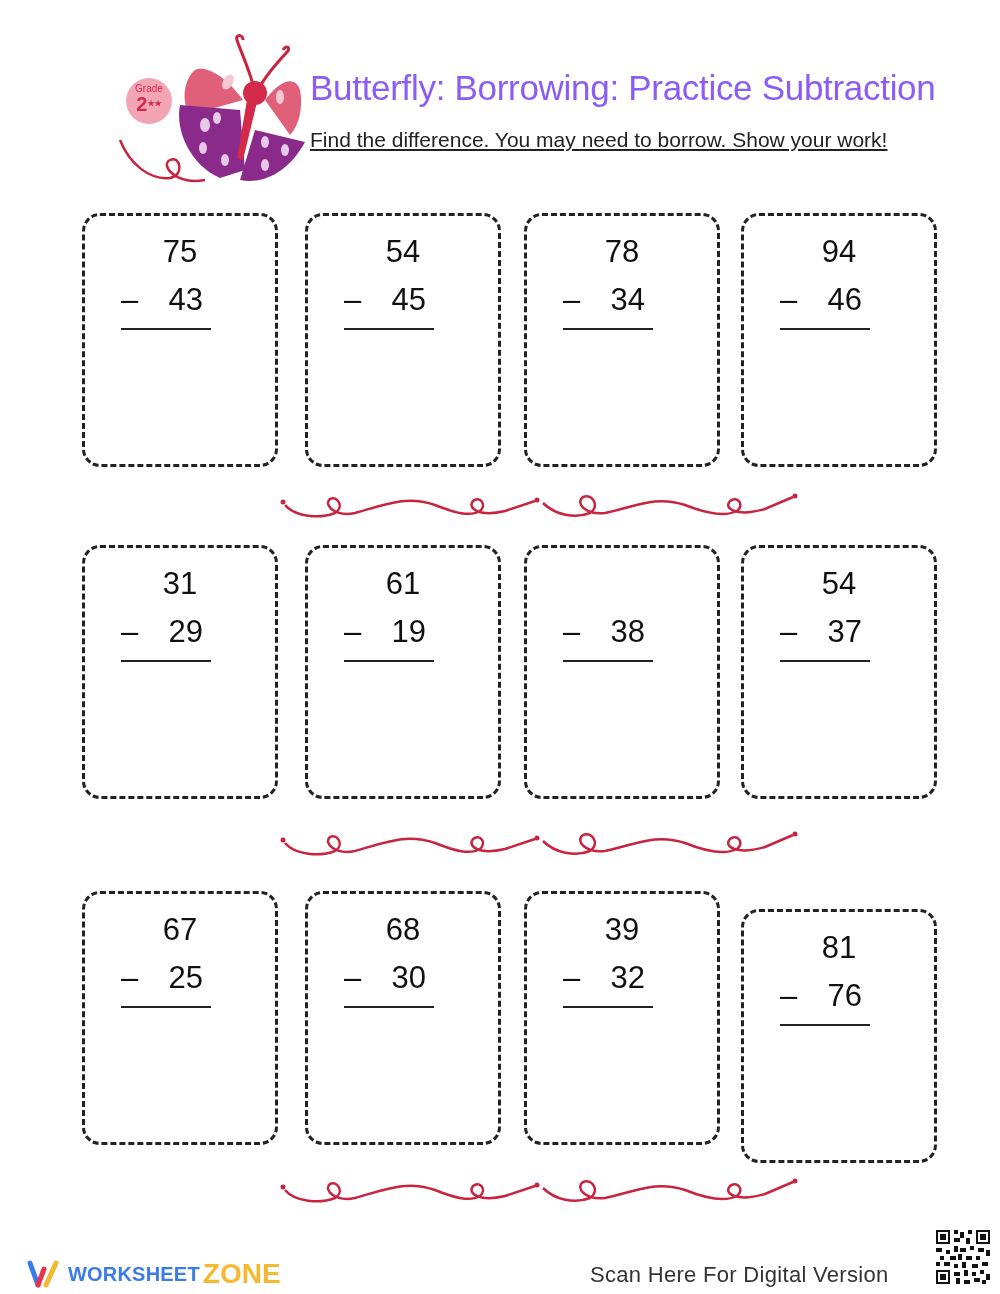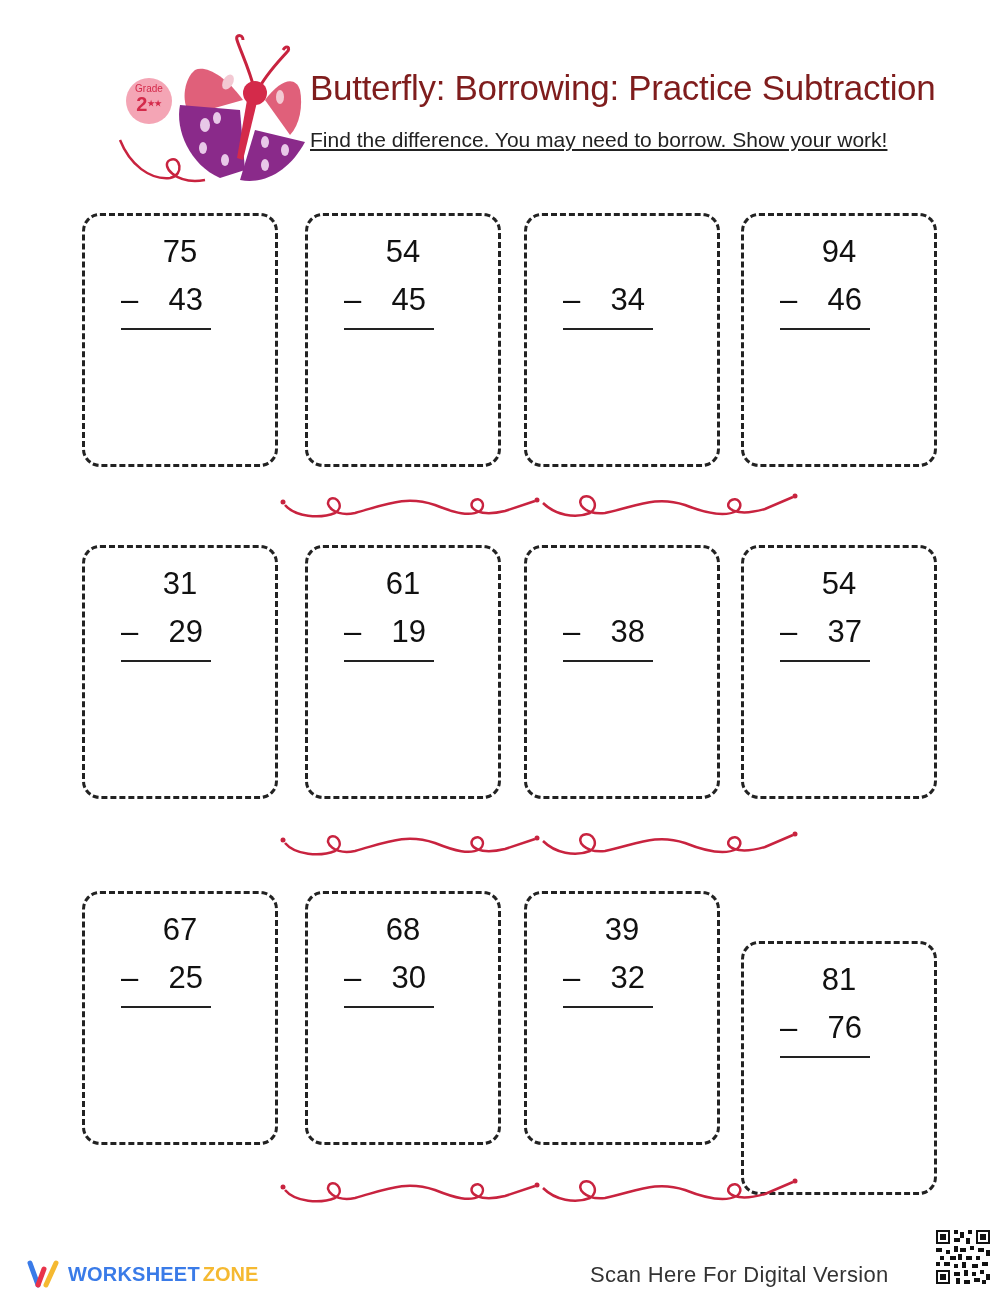--- a/index.html
+++ b/index.html
@@ -5,36 +5,36 @@
   html, body { margin: 0; padding: 0; background: #ffffff; }
   body { width: 1000px; height: 1294px; position: relative; overflow: hidden; font-family: "Liberation Sans", sans-serif; }
 
   .header { position: absolute; left: 0; top: 0; width: 904px; height: 200px; }
   .butterfly { position: absolute; left: 115px; top: 30px; width: 200px; height: 160px; }
   .grade-badge { position: absolute; left: 126px; top: 78px; width: 46px; height: 46px; border-radius: 50%; background: #f4a5b5; color: #d42a4a; text-align: center; }
   .grade-badge .g-label { display: block; font-size: 10px; margin-top: 5px; line-height: 11px; }
   .grade-badge .g-num { display: block; font-size: 20px; font-weight: bold; line-height: 20px; }
   .grade-badge .g-stars { font-size: 8px; vertical-align: top; }
 
-  .title { position: absolute; left: 310px; top: 68px; font-size: 35px; color: #7f1d1d; white-space: nowrap; letter-spacing: -0.3px; }
+  .title { position: absolute; left: 310px; top: 68px; font-size: 35px; color: #8b5cf6; white-space: nowrap; letter-spacing: -0.3px; }
   .subtitle { position: absolute; left: 310px; top: 128px; font-size: 21px; color: #222; white-space: nowrap; text-decoration: underline; }
 
   .problem-box { position: absolute; width: 196px; height: 254px; border: 3px dashed #222; border-radius: 18px; box-sizing: border-box; }
   .minuend { position: absolute; top: 18px; left: 0; width: 100%; text-align: center; font-size: 31px; color: #111; padding-left: 0; }
   .sub-row { position: absolute; top: 66px; left: 36px; width: 90px; font-size: 31px; color: #111; }
   .minus { position: absolute; left: 0; top: 0; }
   .subtrahend { position: absolute; right: 8px; top: 0; }
   .answer-line { position: absolute; left: 36px; top: 112px; width: 90px; height: 0; border-top: 2px solid #222; }
 
   .divider { position: absolute; left: 275px; width: 530px; height: 40px; }
 
   .footer-logo { position: absolute; left: 26px; top: 1258px; height: 32px; display: flex; align-items: center; }
   .logo-mark { width: 36px; height: 30px; }
   .logo-text-a { color: #3a7be8; font-weight: bold; font-size: 20px; margin-left: 6px; letter-spacing: 0.2px; }
-  .logo-text-b { color: #f5b931; font-weight: bold; font-size: 20px; margin-left: 3px; }
+  .logo-text-b { color: #f5b931; font-weight: bold; font-size: 28px; margin-left: 3px; }
   .scan-text { position: absolute; left: 590px; top: 1262px; font-size: 22px; color: #333; white-space: nowrap; letter-spacing: 0.3px; }
   .qr { position: absolute; left: 934px; top: 1228px; width: 58px; height: 58px; }
 </style>
 </head>
 <body>
 
 <div class="header">
   <svg class="butterfly" viewBox="0 0 200 160">
 
     <path d="M140 62 C 135 40, 125 20, 122 10 C 120 4, 128 4, 128 10" fill="none" stroke="#c8233f" stroke-width="3"></path>
@@ -80,20 +80,21 @@
 </div>
 <div class="problem-box" style="left:305px; top:213px;">
   <div class="minuend">54</div>
   <div class="sub-row">
       <span class="minus">–</span>
       <span class="subtrahend">45</span>
     </div>
   <div class="answer-line"></div>
 </div>
 <div class="problem-box" style="left:524px; top:213px;">
+  <div class="minuend">78</div>
   <div class="sub-row">
       <span class="minus">–</span>
       <span class="subtrahend">34</span>
     </div>
   <div class="answer-line"></div>
 </div>
 <div class="problem-box" style="left:741px; top:213px;">
   <div class="minuend">94</div>
   <div class="sub-row">
       <span class="minus">–</span>
@@ -167,21 +168,21 @@
   <div class="answer-line"></div>
 </div>
 <div class="problem-box" style="left:524px; top:891px;">
   <div class="minuend">39</div>
   <div class="sub-row">
       <span class="minus">–</span>
       <span class="subtrahend">32</span>
     </div>
   <div class="answer-line"></div>
 </div>
-<div class="problem-box" style="left:741px; top:941px;">
+<div class="problem-box" style="left:741px; top:909px;">
   <div class="minuend">81</div>
   <div class="sub-row">
       <span class="minus">–</span>
       <span class="subtrahend">76</span>
     </div>
   <div class="answer-line"></div>
 </div>
 
 <svg class="divider" style="top:1170px;" viewBox="0 0 530 40">
   <circle cx="8" cy="17" r="2.5" fill="#c8233f"></circle>

